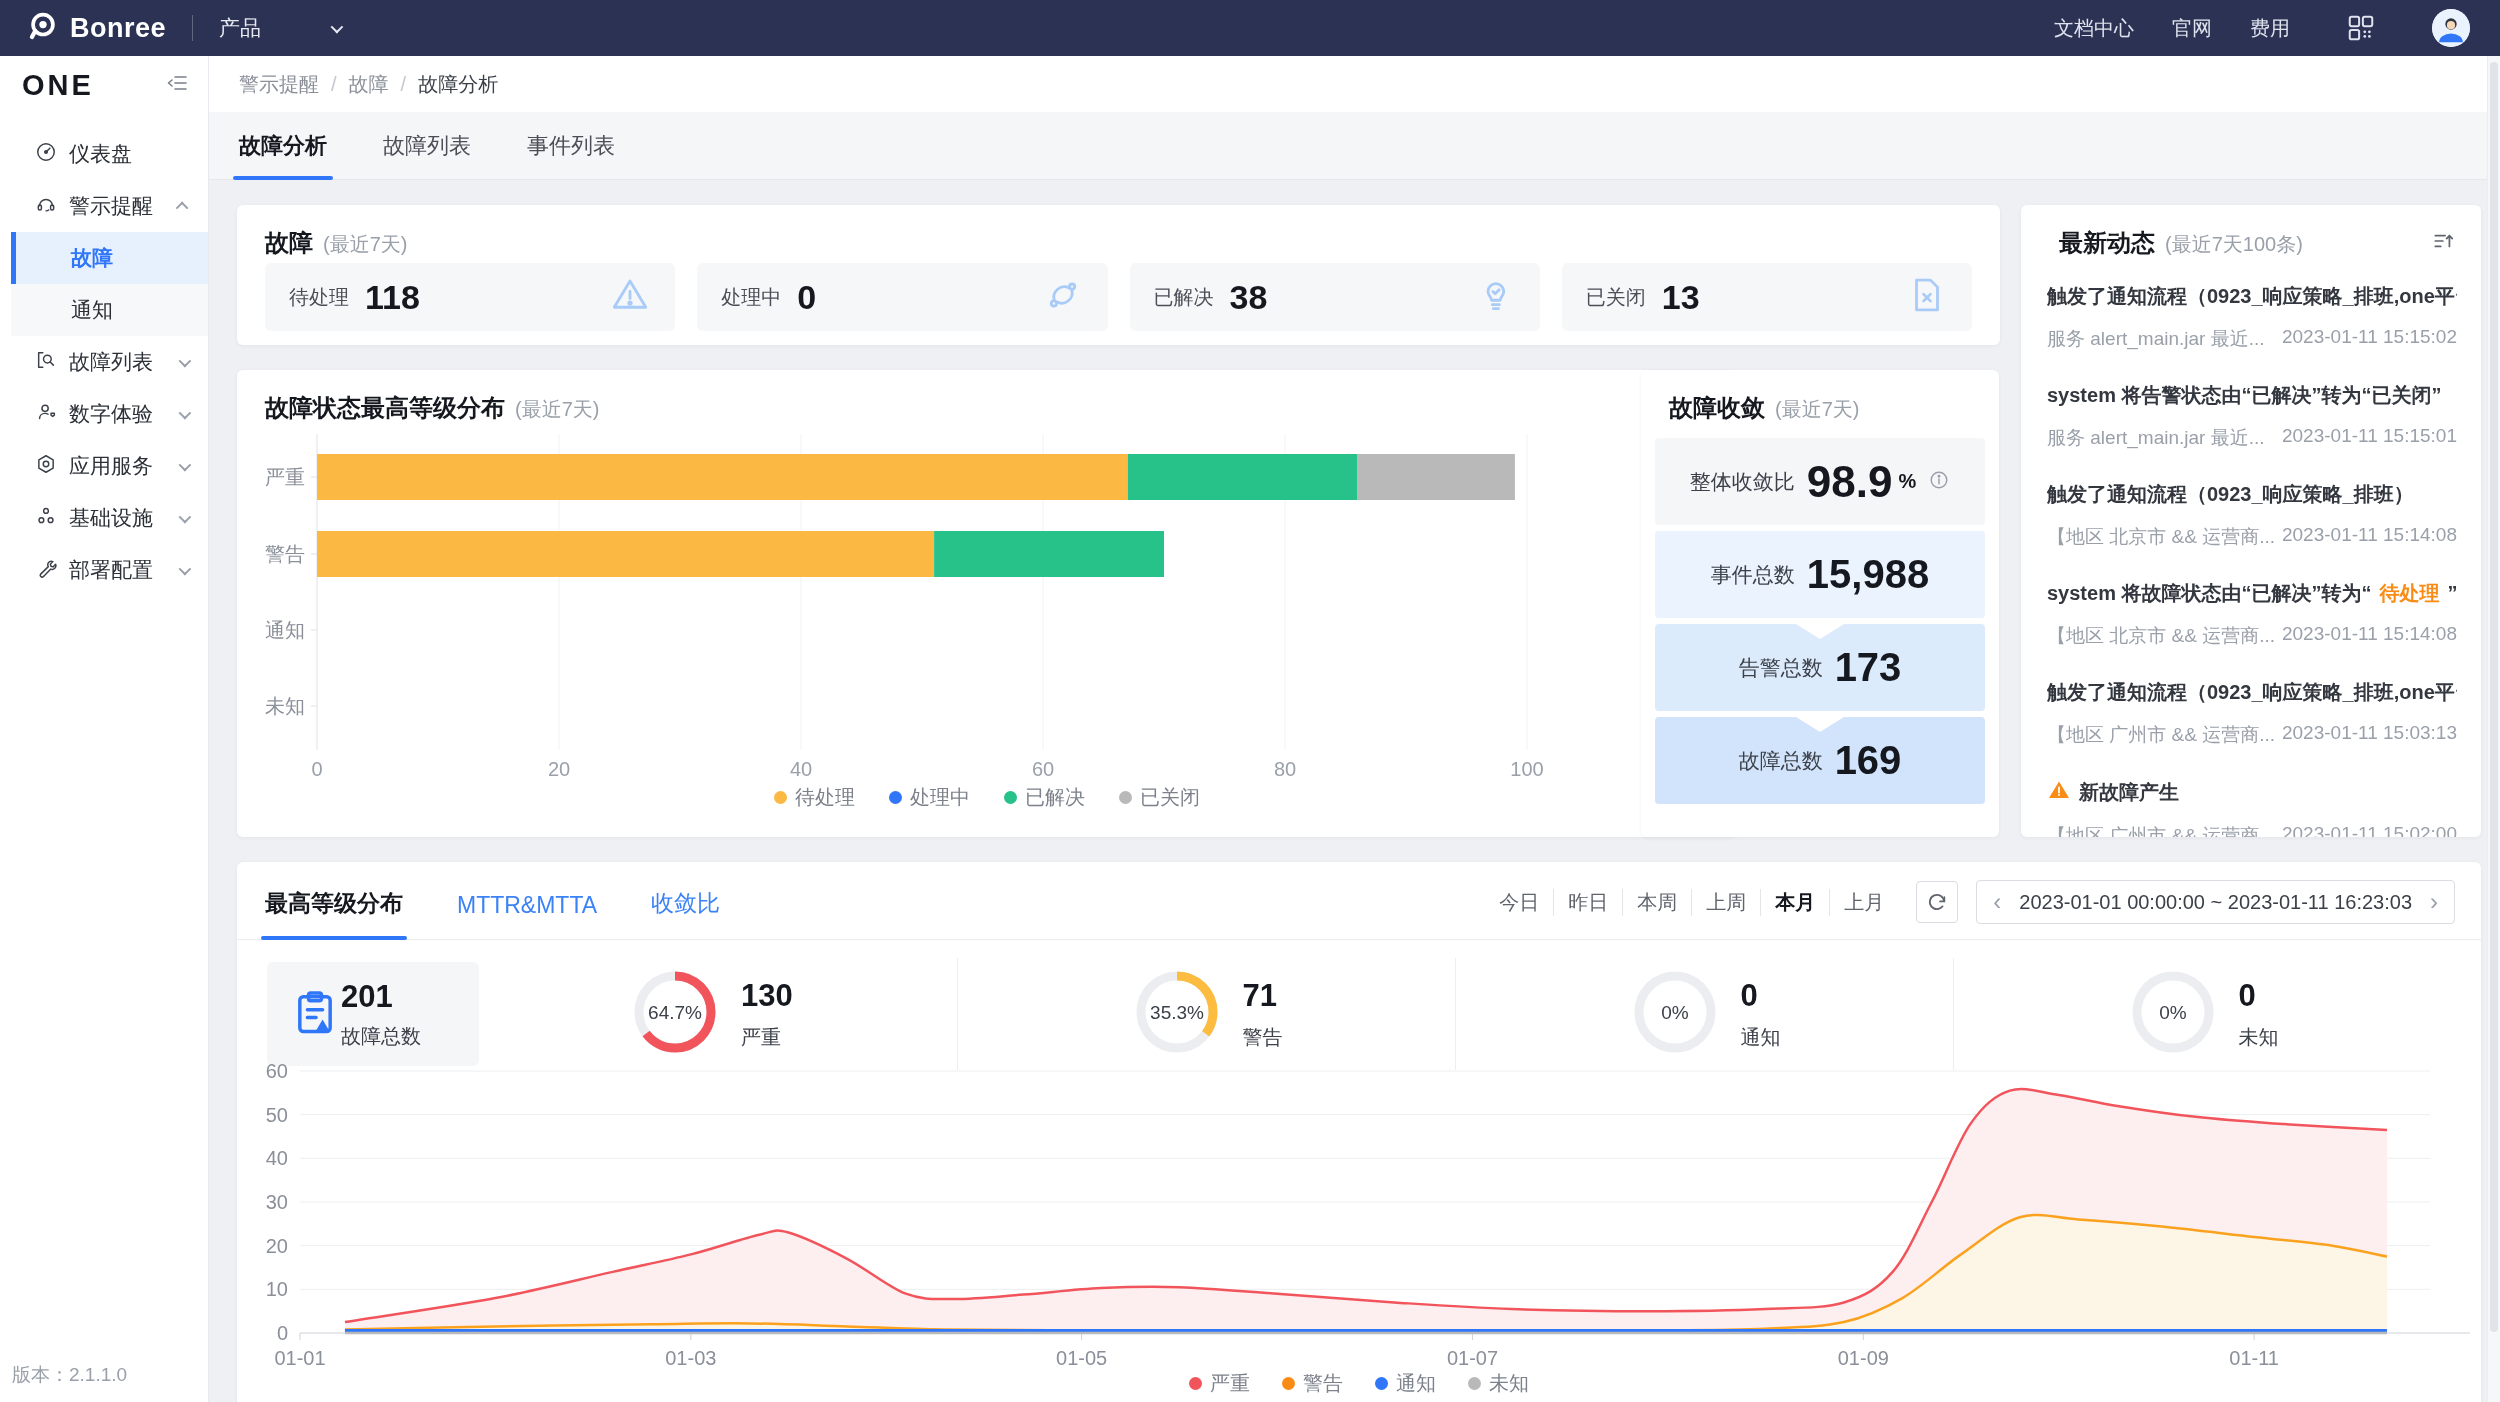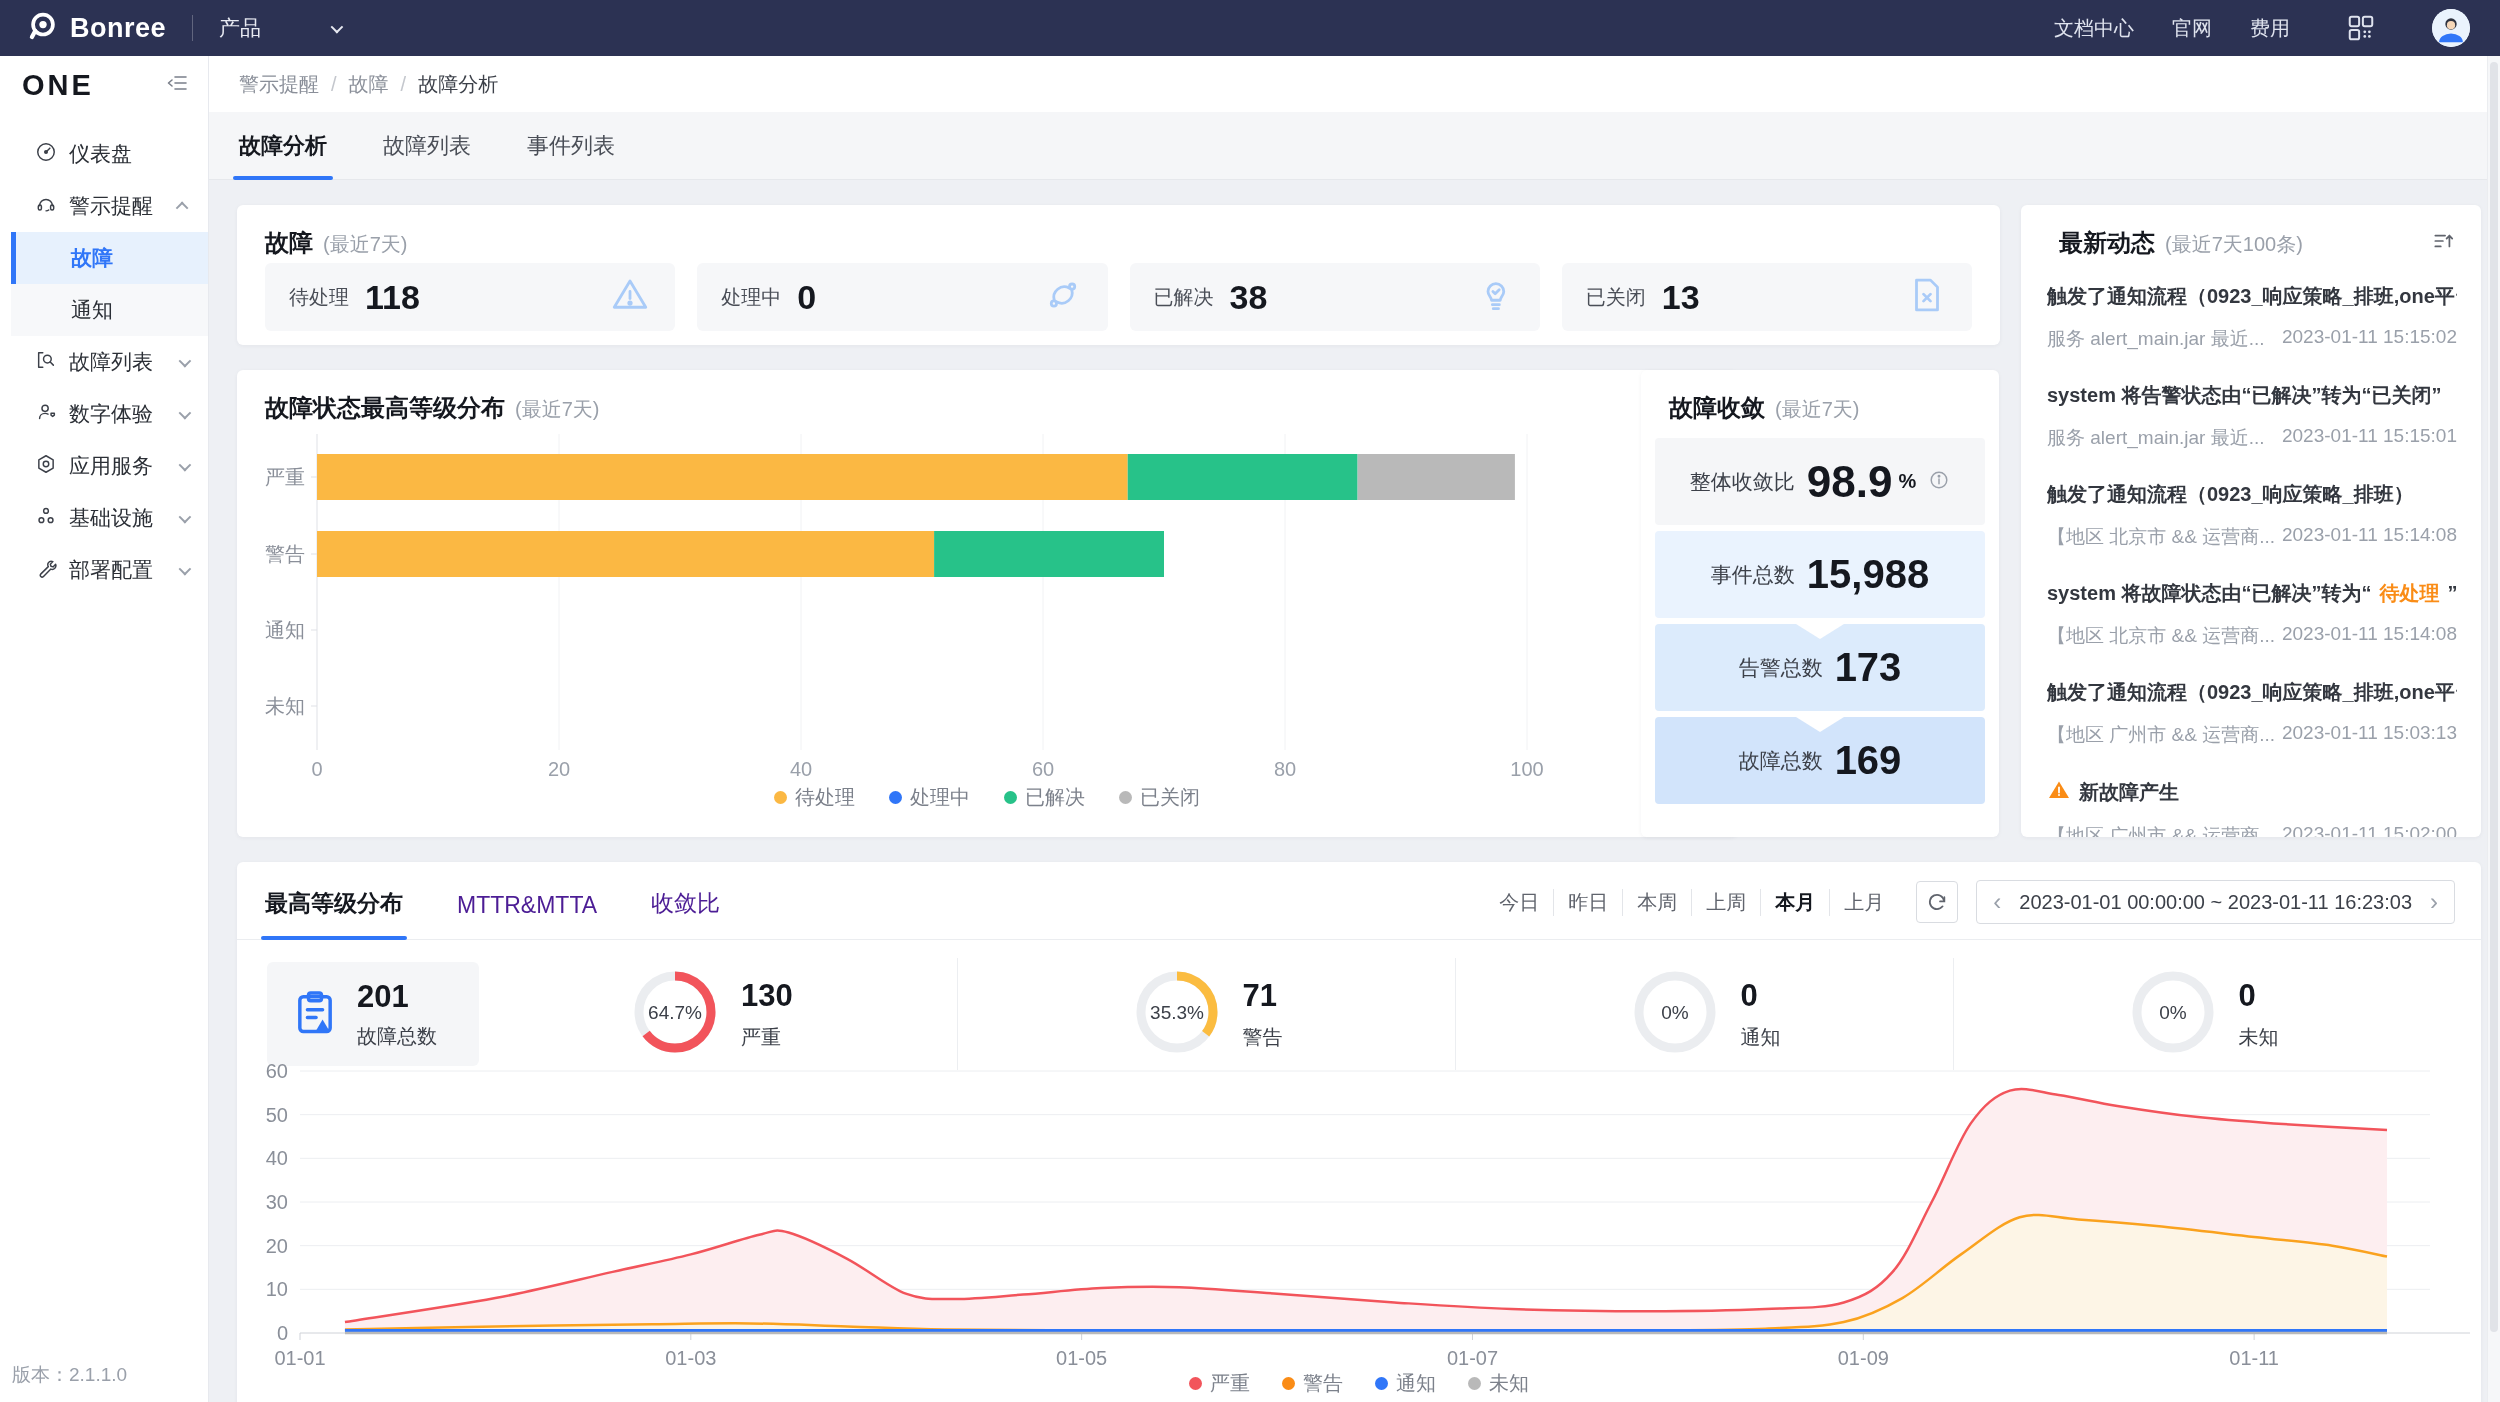--- a/index.html
+++ b/index.html
@@ -81,36 +81,36 @@
   .act-item { padding:14px 0 16px; }
   .act-title { font-size:20px; font-weight:600; color:#33373f; white-space:nowrap; overflow:hidden; display:flex; align-items:center; gap:8px; }
   .act-title .hl { color:#fa8c16; }
   .act-meta-row { display:flex; justify-content:space-between; margin-top:16px; font-size:19px; color:#9aa0aa; }
   .act-meta { white-space:nowrap; overflow:hidden; max-width:230px; }
   .act-time { white-space:nowrap; }
 
   
   .bottom-card { left:28px; top:682px; width:2244px; height:580px; }
   .bc-tabrow { position:relative; height:78px; border-bottom:1px solid #ebedf0; display:flex; align-items:flex-end; padding-left:28px; gap:54px; }
-  .bc-tab { font-size:23px; color:#4c1d95; padding-bottom:20px; position:relative; cursor:pointer; }
+  .bc-tab { font-size:23px; color:#3b82f6; padding-bottom:20px; position:relative; cursor:pointer; }
   .bc-tab.active { color:#15181f; font-weight:bold; }
   .bc-tab.active::after { content:""; position:absolute; left:-4px; right:-4px; bottom:-1px; height:4px; background:#3076f8; border-radius:2px; }
   .bc-controls { position:absolute; right:26px; top:18px; display:flex; align-items:center; gap:18px; }
   .quick-ranges { display:flex; align-items:center; }
   .qr { font-size:20px; color:#60646d; padding:0 14px; border-left:1px solid #e3e5e9; cursor:pointer; white-space:nowrap; }
   .qr:first-child { border-left:none; }
   .qr.active { color:#15181f; font-weight:bold; }
   .refresh-btn { width:42px; height:42px; border:1px solid #d9dce1; border-radius:4px; display:flex; align-items:center; justify-content:center; cursor:pointer; background:#fff; }
   .date-box { height:44px; border:1px solid #d9dce1; border-radius:4px; display:flex; align-items:center; gap:18px; padding:0 16px; font-size:20px; color:#3c4049; background:#fff; cursor:pointer; }
   .date-arrow { color:#9aa0aa; font-size:24px; cursor:pointer; }
 
   .summary-row { position:absolute; left:30px; right:30px; top:96px; height:112px; display:flex; align-items:center; }
   .sum-group1 { width:690px; display:flex; align-items:center; }
   .sum-sec { flex:1; display:flex; align-items:center; justify-content:center; border-left:1px solid #eceef1; height:100%; }
-  .total-tile { width:212px; height:104px; background:#f5f6f8; border-radius:6px; display:flex; align-items:center; gap:16px; padding-left:22px; }
+  .total-tile { width:212px; height:104px; background:#f5f6f8; border-radius:6px; display:flex; align-items:center; padding-left:22px; }
   .tt-col { display:flex; flex-direction:column; gap:8px; }
   .tt-value { font-size:31px; font-weight:bold; color:#15181f; }
   .tt-label { font-size:20px; color:#3c4049; }
   .donut-group { display:flex; align-items:center; gap:20px; }
   .dg-col { display:flex; flex-direction:column; gap:10px; }
   .dg-value { font-size:31px; font-weight:bold; color:#15181f; }
   .dg-label { font-size:20px; color:#3c4049; }
   .sum-group1 .donut-wrap { margin-left:150px; }
 
   .area-legend { position:absolute; left:0; right:0; top:508px; display:flex; justify-content:center; gap:32px; }

